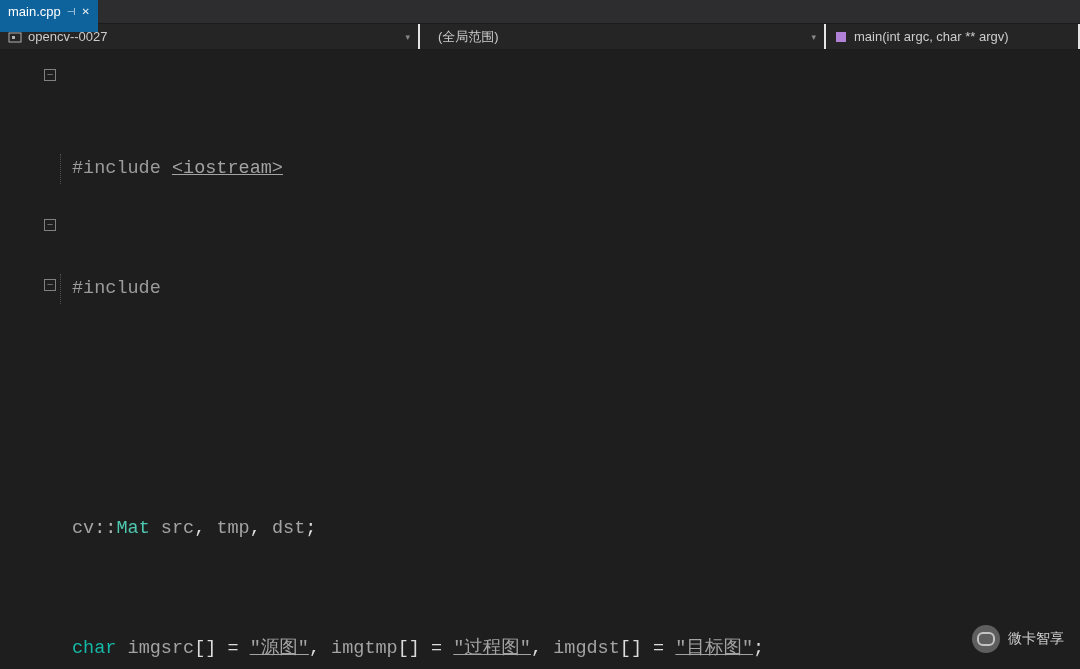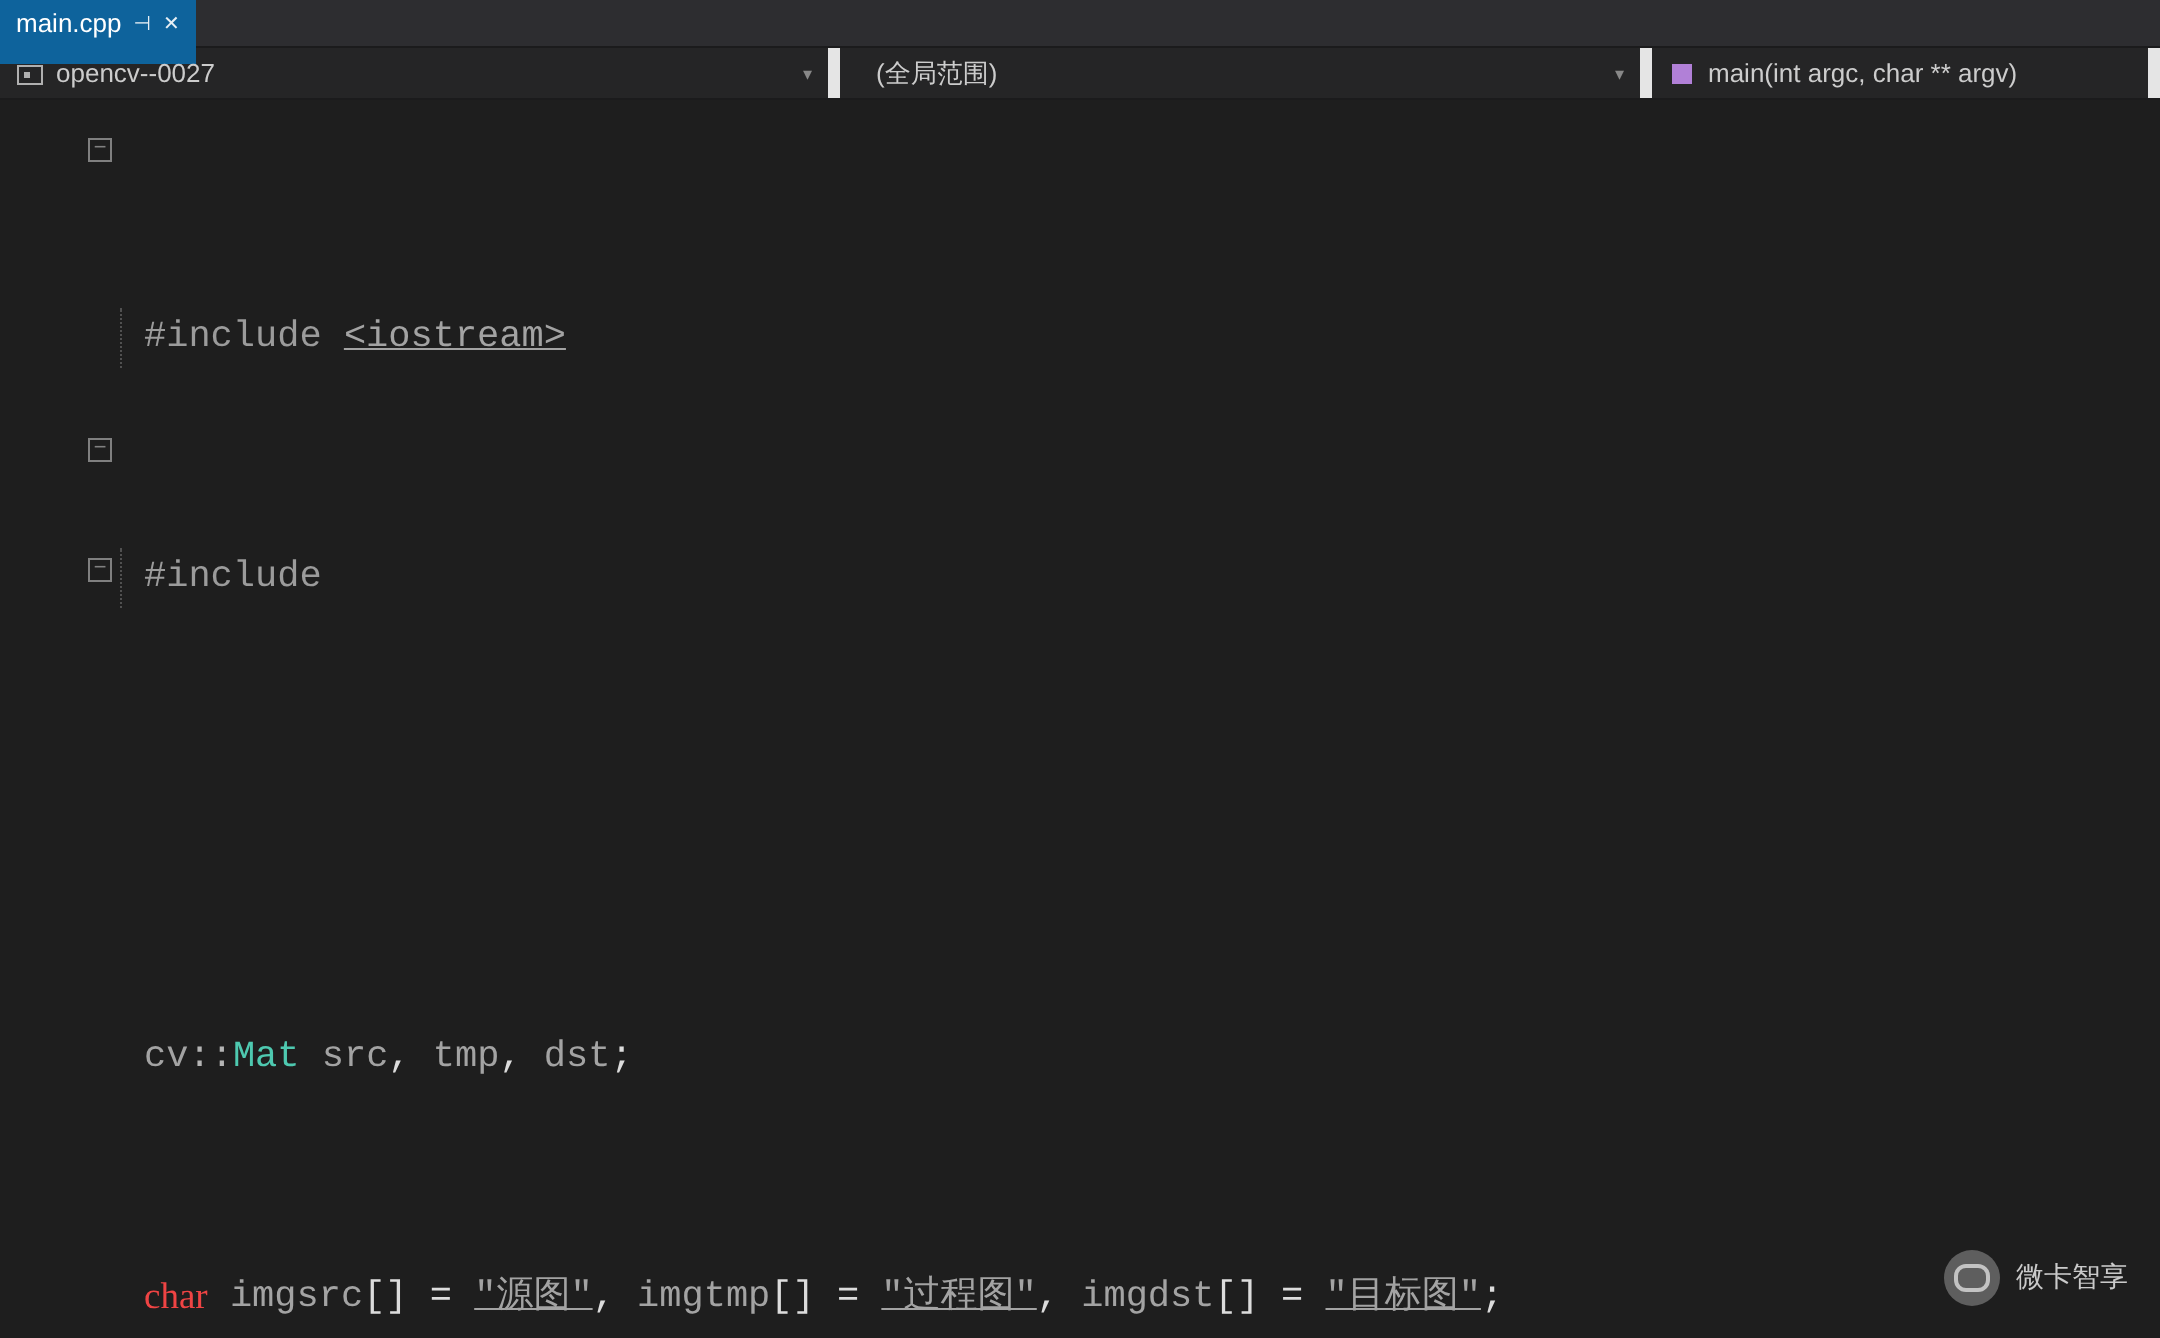--- a/index.html
+++ b/index.html
@@ -42,21 +42,21 @@
   font-family: "Segoe UI", sans-serif;
   font-size: 13px;
 }
 .nav-item {
   display: flex;
   align-items: center;
   padding: 0 8px;
   height: 100%;
   color: #cccccc;
   gap: 6px;
-  border-right: 6px solid #e5e5e5;
+  border-right: 2px solid #e5e5e5;
 }
 .nav-item.scope { flex: 0 0 420px; }
 .nav-item.global { flex: 0 0 406px; padding-left: 18px; gap: 35px; }
 .nav-item.func { flex: 1; }
 .dropdown-arrow {
   margin-left: auto;
   font-size: 9px;
   color: #888;
 }
 .nav-icon {
@@ -107,21 +107,21 @@
   position: relative;
 }
 .guide {
   position: absolute;
   width: 1px;
   border-left: 1px dotted #505050;
   top: 0;
   bottom: 0;
 }
 .c-pp { color: #9b9b9b; }
-.c-kw { color: #ef4444; font-family: Liberation Serif, serif; }
+.c-kw { color: #14b8a6; }
 .c-type { color: #4ec9b0; }
 .c-str { color: #a3a3a3; text-decoration: underline; }
 .c-id { color: #a3a3a3; }
 .c-op { color: #b4b4b4; }
 .c-punc { color: #dcdcdc; }
 .watermark {
   position: absolute;
   right: 16px;
   bottom: 16px;
   display: flex;

